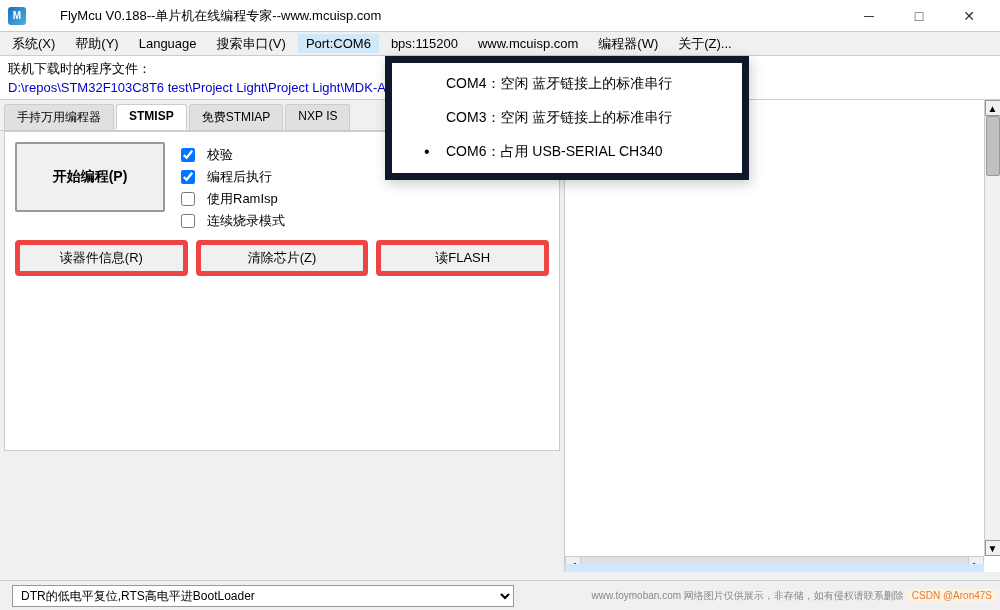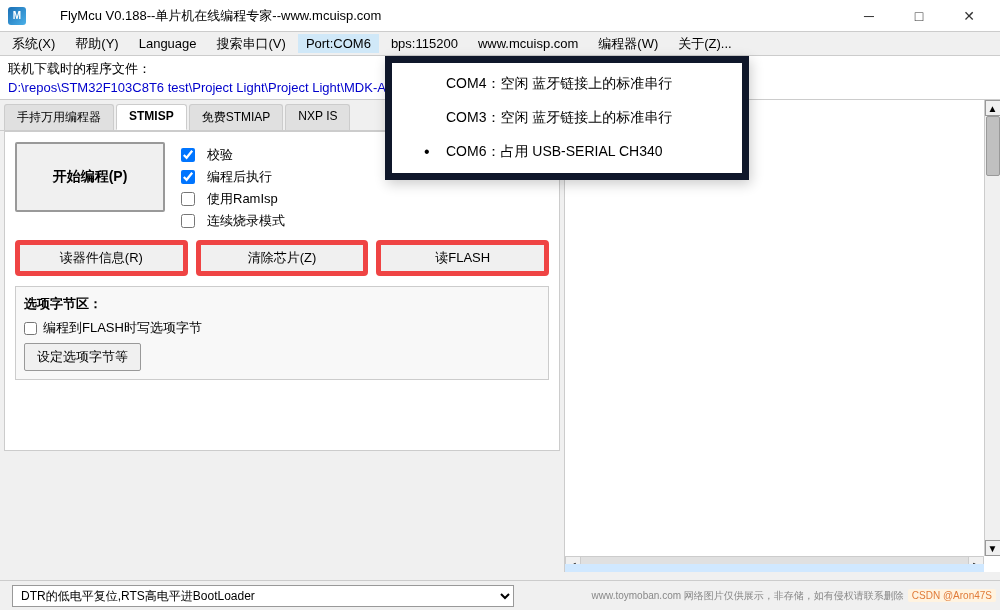--- a/index.html
+++ b/index.html
@@ -428,28 +428,20 @@
           </label>
         </div>
       </div>
 
       <div class="action-row">
         <button class="action-btn">读器件信息(R)</button>
         <button class="action-btn">清除芯片(Z)</button>
         <button class="action-btn">读FLASH</button>
       </div>
 
-      <div class="options-section">
-        <div class="options-title">选项字节区：</div>
-        <label class="options-checkbox">
-          <input type="checkbox" style="">
-          <span>编程到FLASH时写选项字节</span>
-        </label>
-        <button class="options-btn">设定选项字节等</button>
-      </div>
     </div>
   </div>
 
   <div class="right-panel">
     <div class="right-scrollbar">
       <div class="scrollbar-arrow top">▲</div>
       <div class="scrollbar-thumb"></div>
       <div class="scrollbar-arrow bottom">▼</div>
     </div>
     <div class="horizontal-scrollbar">

